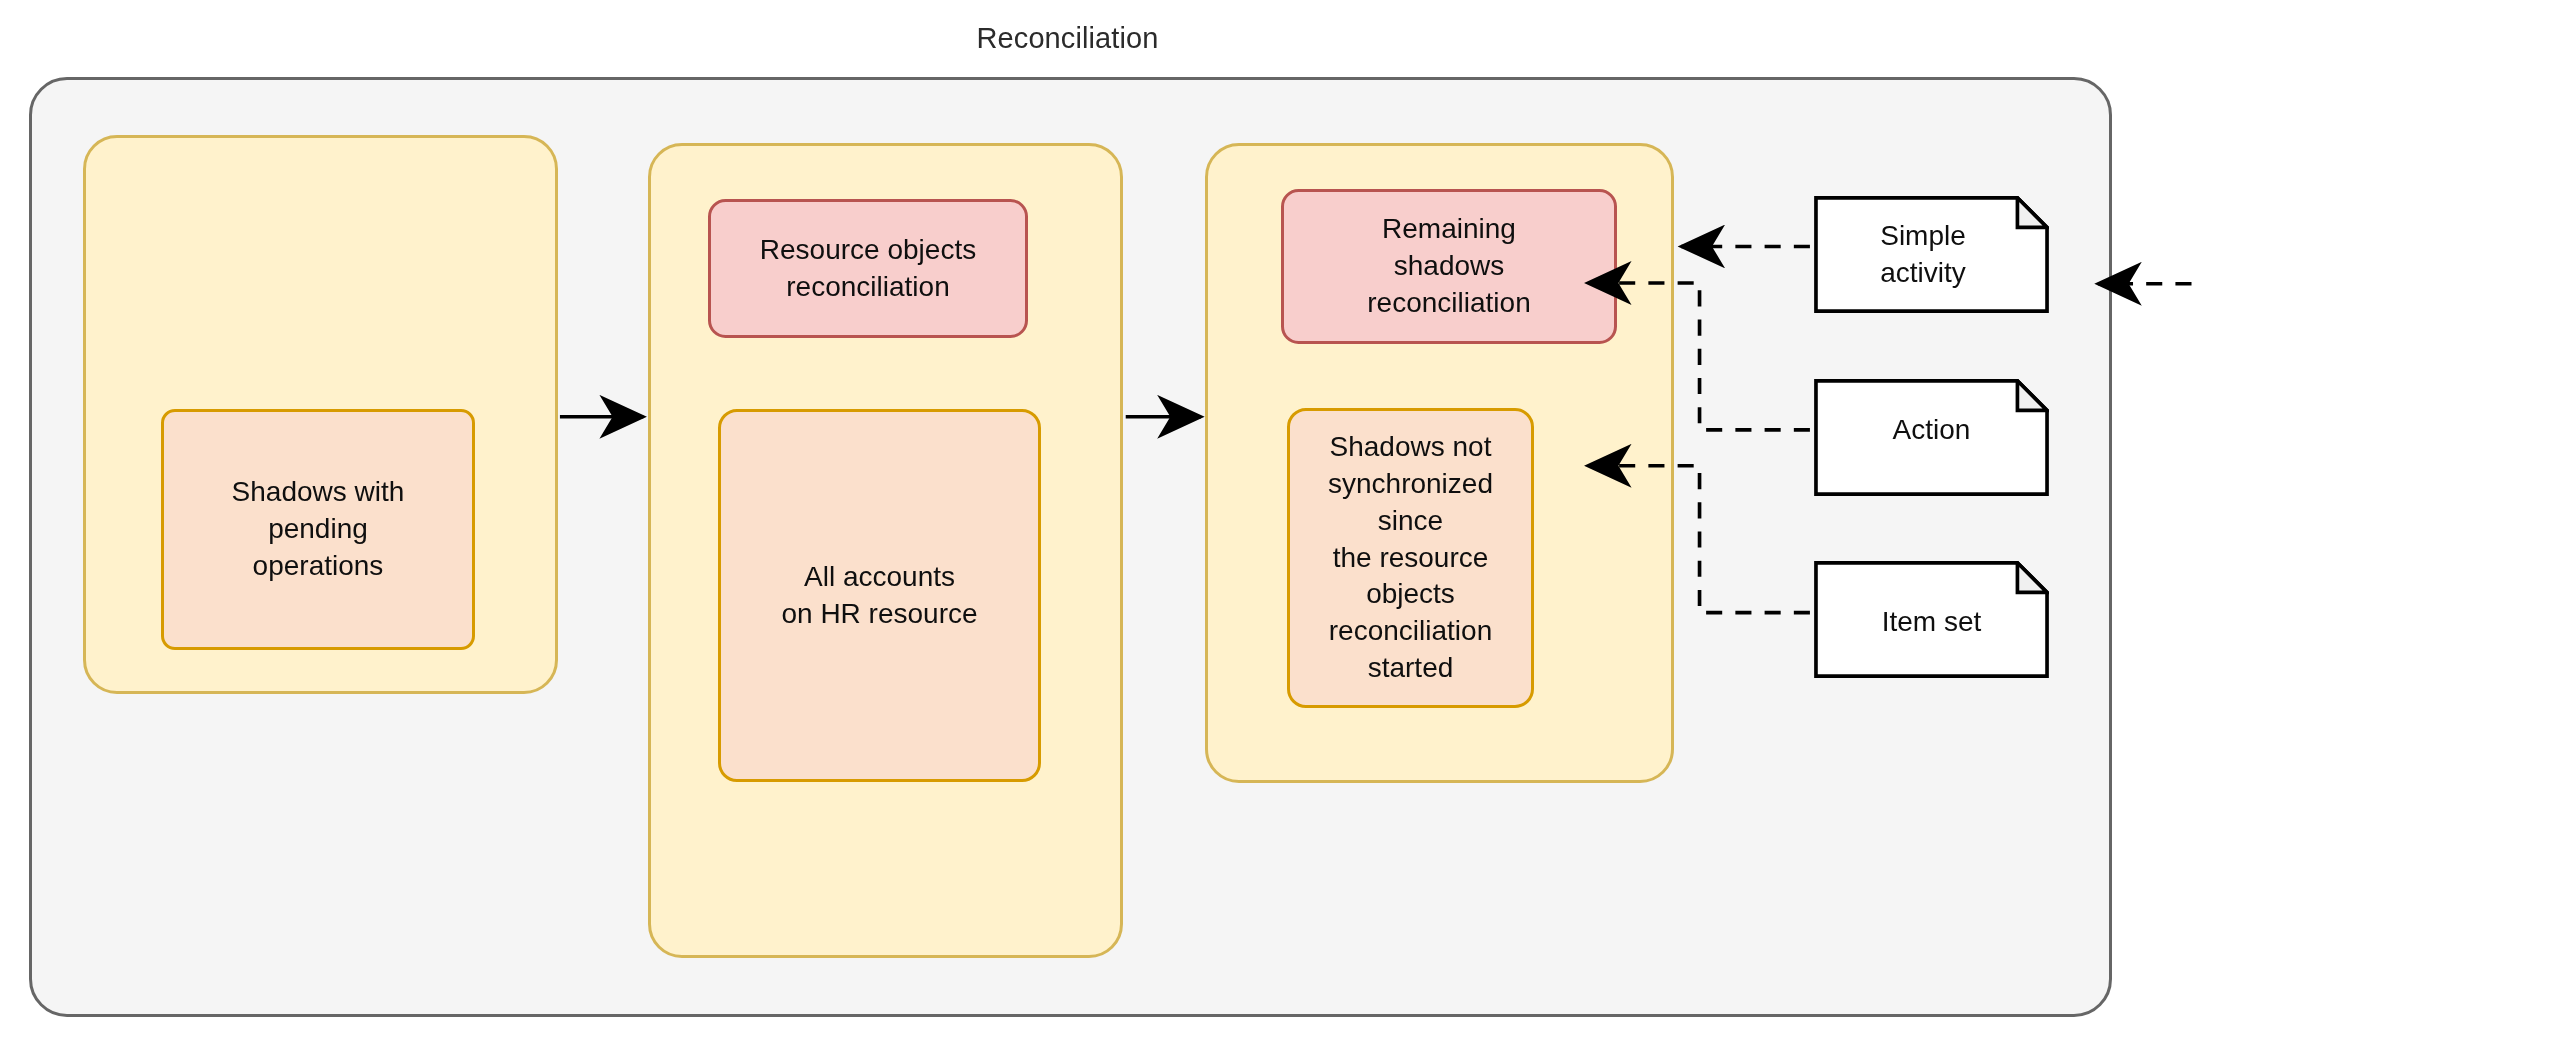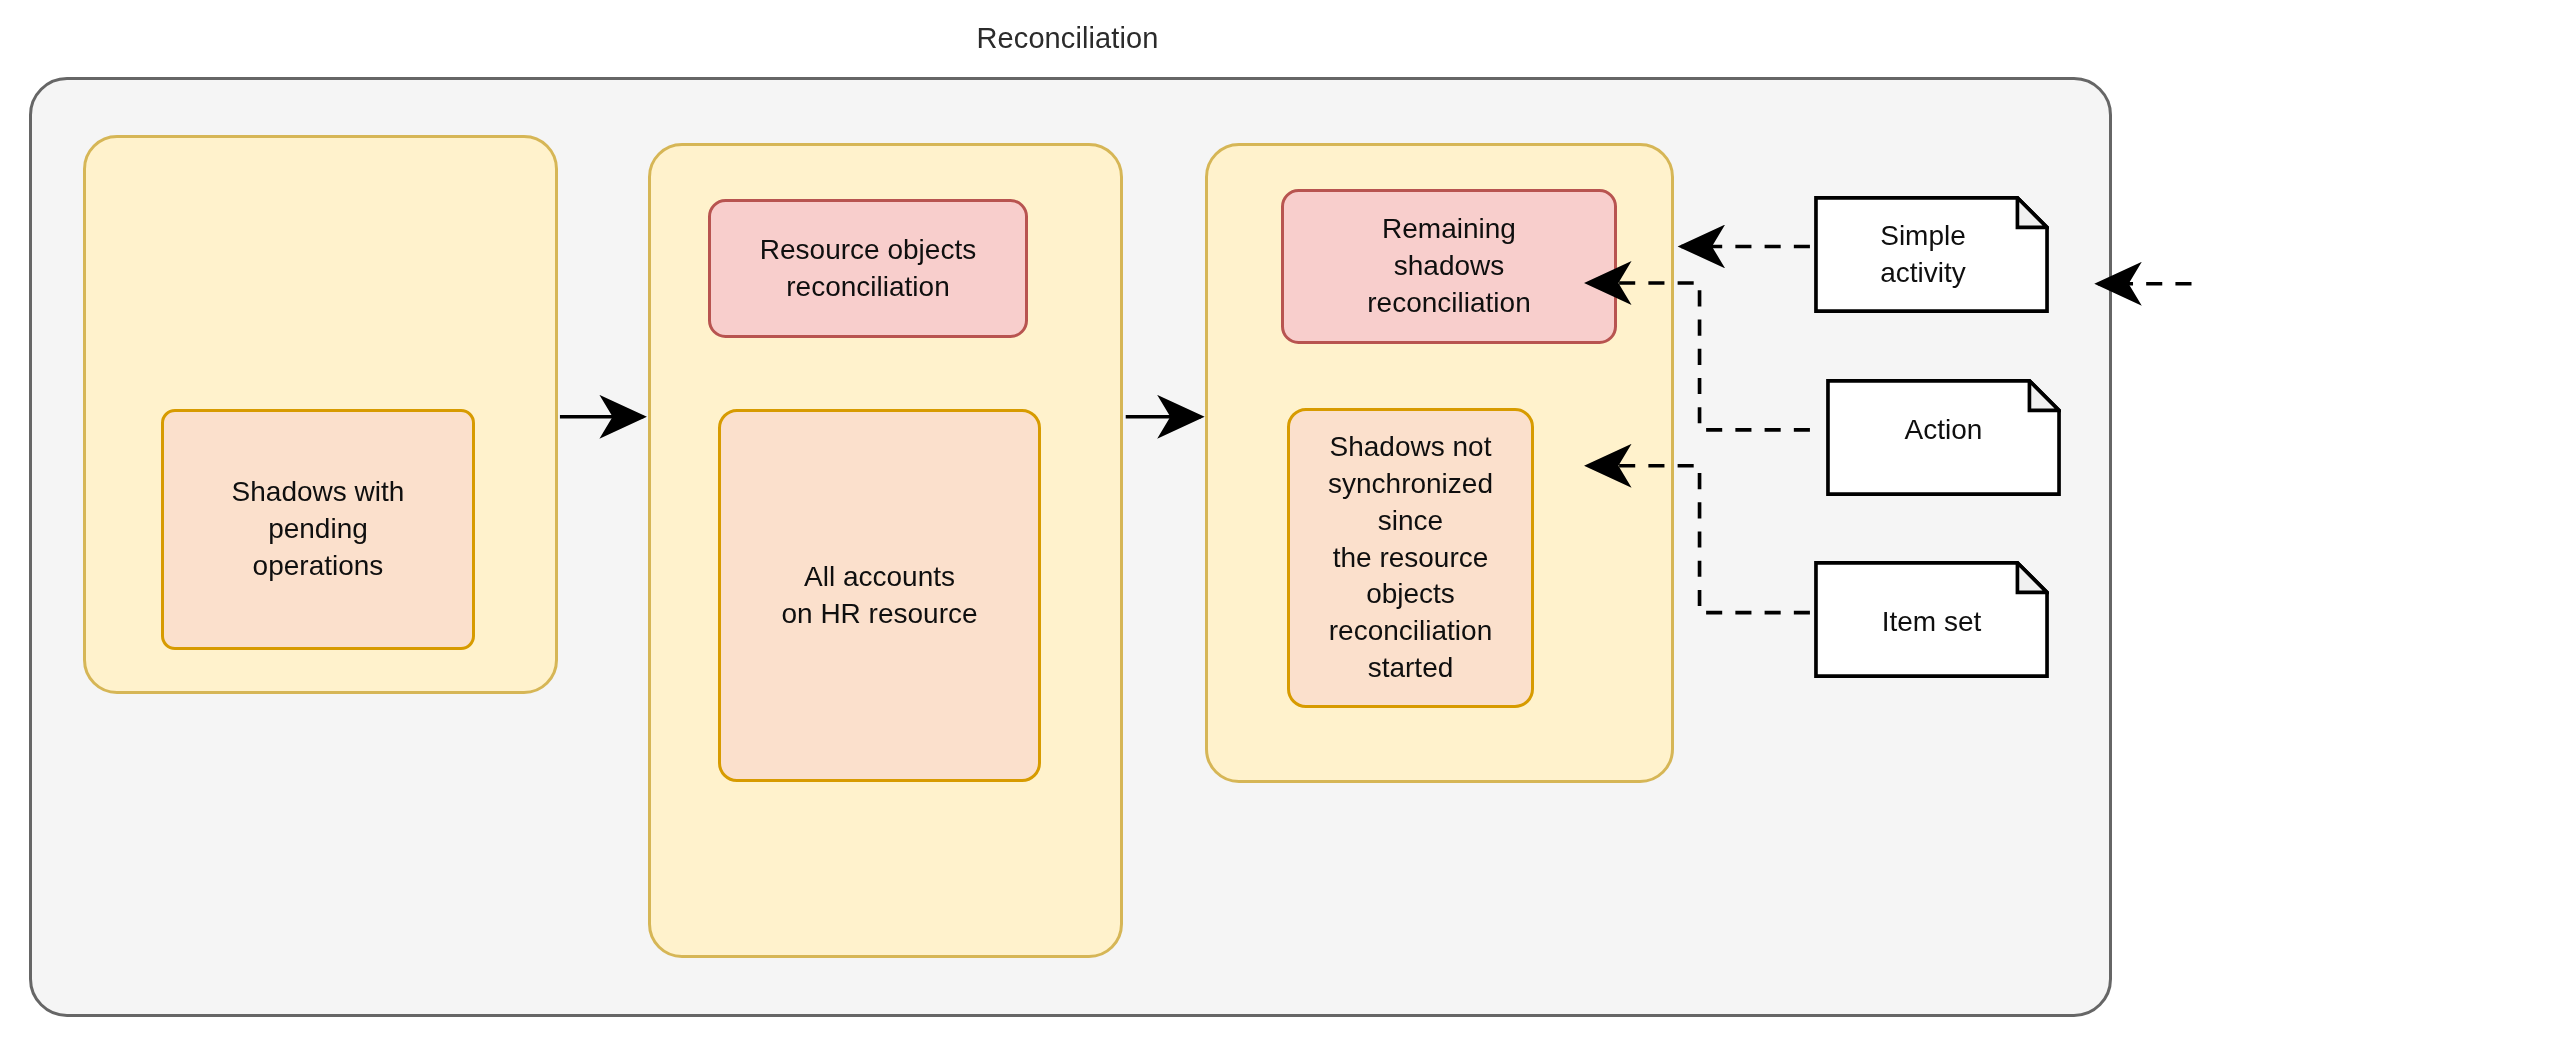--- a/index.html
+++ b/index.html
@@ -53,21 +53,21 @@
   
   .note{position:absolute;}
   .note svg{position:absolute;left:0;top:0;display:block;}
   .note .note-label{
     position:absolute;left:0;top:0;right:0;bottom:0;
     display:flex;align-items:center;justify-content:center;text-align:center;
     font-size:28px;color:#0f0f0f;line-height:1.32;
     padding:0 10.2px;box-sizing:border-box;
   }
   #note-simple   {left:1814px;top:196px;width:218px;height:117px;}
-  #note-action   {left:1814px;top:379px;width:235px;height:103px;margin-left:12px;}
+  #note-action   {left:1814px;top:379px;width:235px;height:103px;}
   #note-itemset  {left:1814px;top:561px;width:235px;height:122px;}
   #note-composite{left:2195px;top:196px;width:352px;height:175px;}
 
   
   #wires{position:absolute;left:0;top:0;width:2576px;height:1047px;pointer-events:none;}
 </style>
 </head>
 <body>
 
 <div class="stage">

